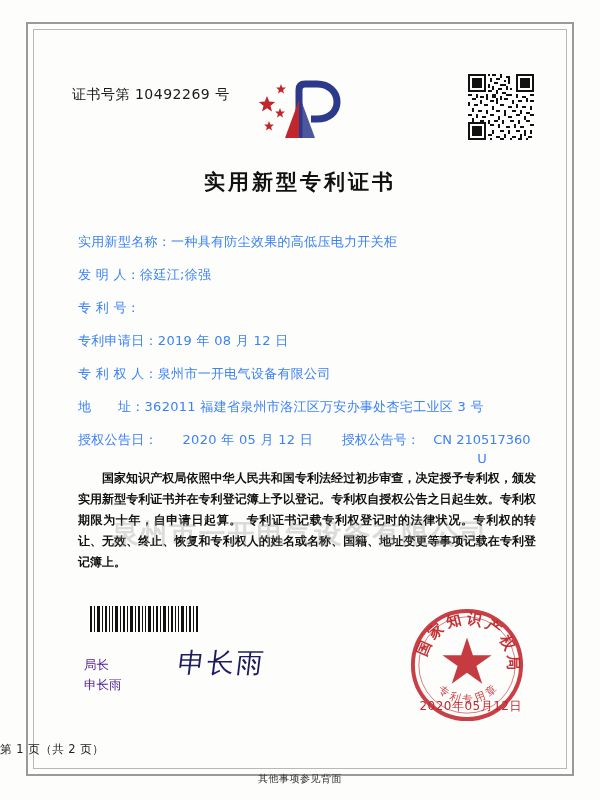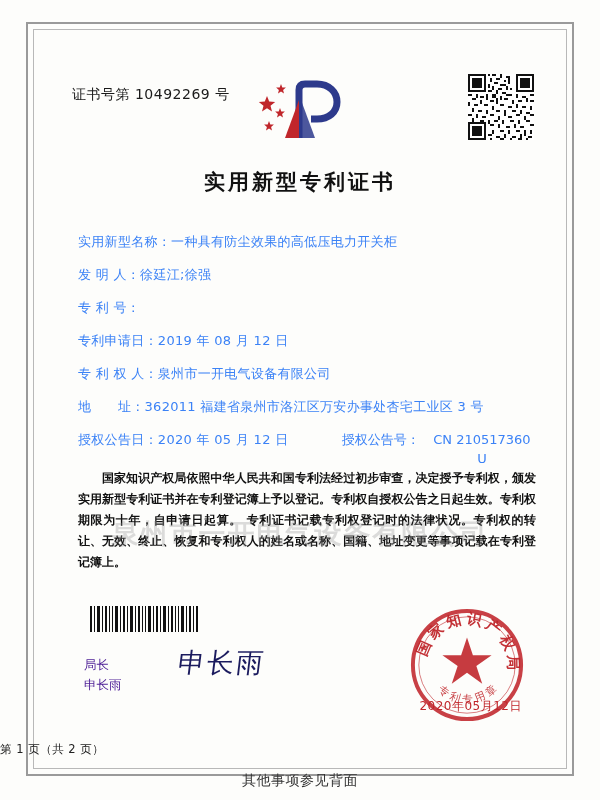--- a/index.html
+++ b/index.html
@@ -98,20 +98,21 @@
     white-space: pre;
     letter-spacing: 0.3px;
   }
   .field-value {
     flex: 1 1 auto;
     letter-spacing: 0.3px;
   }
   .field-row.dual .field-value {
     flex: 0 0 auto;
     width: 180px;
+    text-align: center;
   }
   .field-row.dual .field-label2 {
     flex: 0 0 auto;
     margin-left: 4px;
     white-space: pre;
   }
   .field-row.dual .field-value2 {
     flex: 1 1 auto;
     margin-left: 8px;
     text-align: center;
@@ -202,21 +203,21 @@
     font-size: 11.5px;
     color: #222;
     letter-spacing: 0.5px;
   }
   .footer-note {
     position: absolute;
     left: 0;
     right: 0;
     top: 772px;
     text-align: center;
-    font-size: 14px;
+    font-size: 10px;
     color: #333;
     letter-spacing: 0.5px;
   }
 </style>
 </head>
 <body>
 
 <div class="page">
 
   <div class="border-outer"></div>

